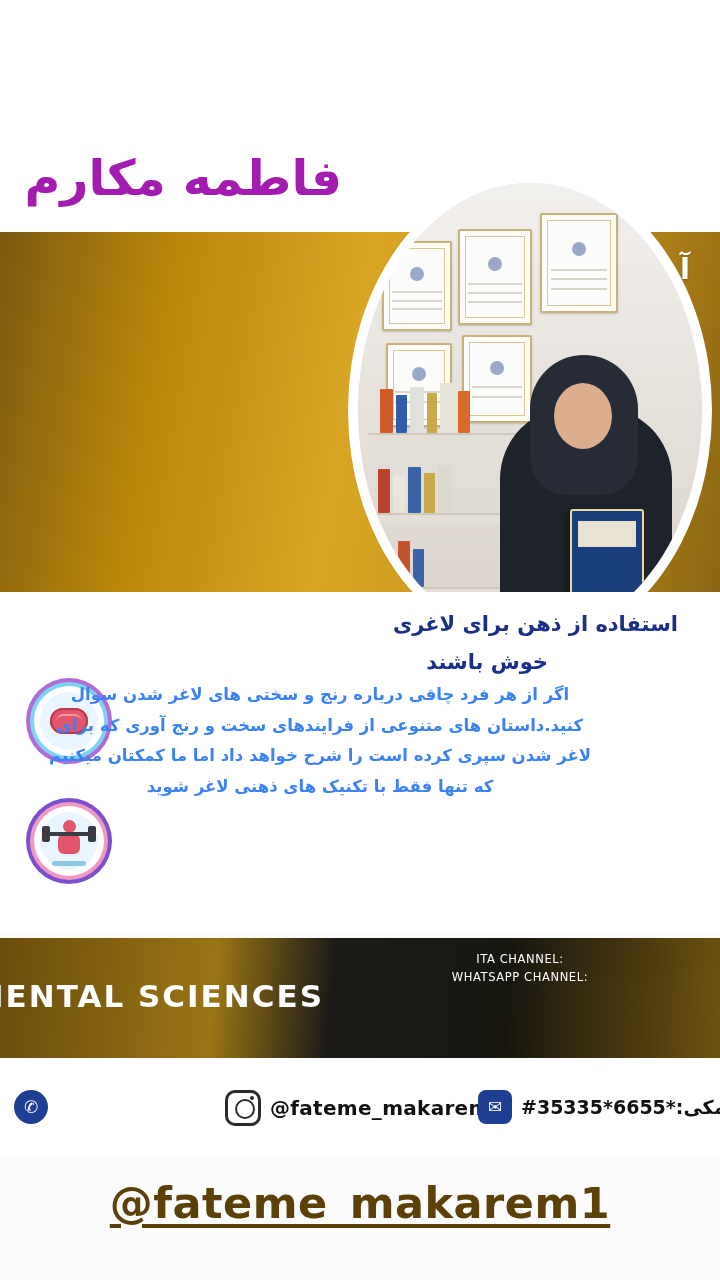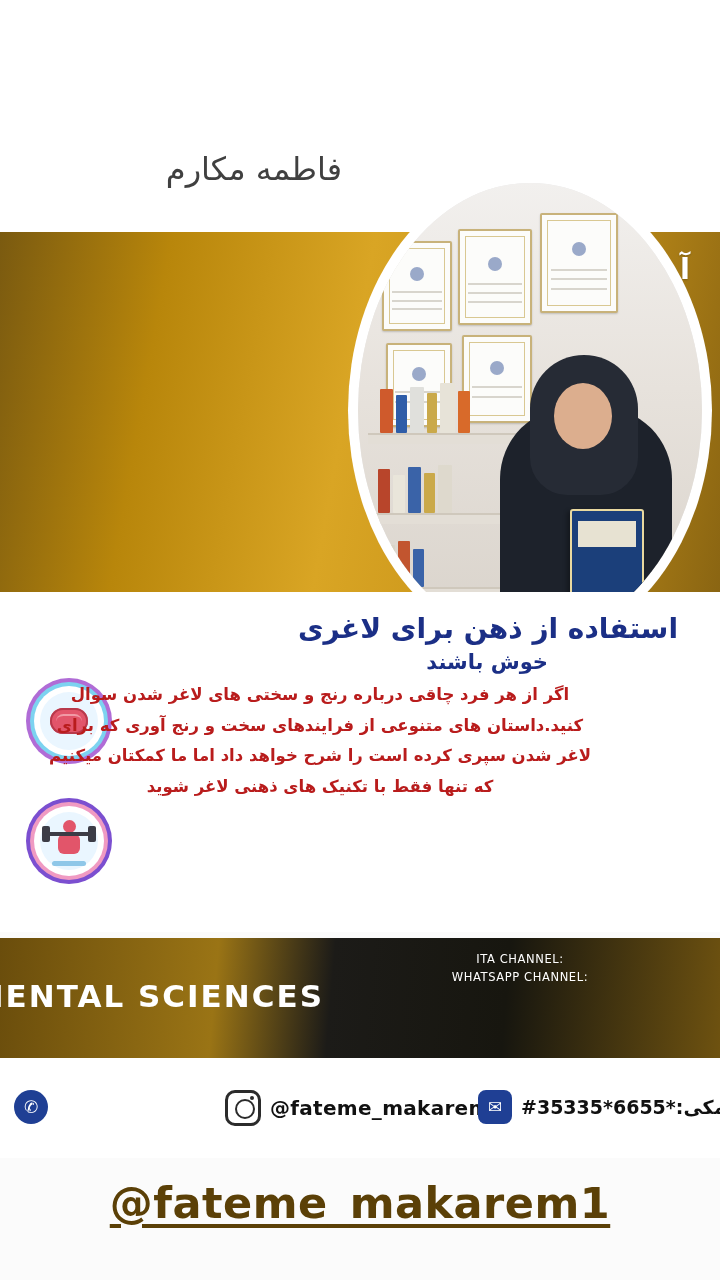--- a/index.html
+++ b/index.html
@@ -15,21 +15,21 @@
     background:#fbfbfb;
     overflow:hidden;
   }
   
   .top-white{
     position:absolute;left:0;top:0;width:720px;height:232px;background:#ffffff;
   }
   .author-name{
     position:absolute;top:150px;right:378px;
     font-family:"DejaVu Sans", sans-serif;
-    font-size:32px;font-weight:normal;color:#404040;
+    font-size:49px;font-weight:bold;color:#a21caf;
     letter-spacing:2px;
     direction:rtl;white-space:nowrap;
   }
   
   .gold-band{
     position:absolute;left:0;top:232px;width:720px;height:360px;
     background:linear-gradient(100deg,#7a5a10 0%, #b8860b 22%, #d9a524 48%, #c9941a 72%, #8a6512 100%);
   }
   .gold-title{
     position:absolute;top:248px;right:30px;width:330px;
@@ -88,30 +88,30 @@
     box-shadow:-3px 2px 4px rgba(0,0,0,.3);
   }
   .p-book .bk-t{position:absolute;left:6px;right:6px;top:10px;height:26px;background:#e7e2d2;}
   .p-book .bk-b{position:absolute;left:8px;right:8px;bottom:10px;height:4px;background:#caa94a;}
   
   .mid{
     position:absolute;left:0;top:592px;width:720px;height:340px;background:#ffffff;
   }
   .mid-title{
     position:absolute;top:612px;right:42px;width:636px;text-align:right;
-    direction:rtl;font-size:28px;font-weight:bold;color:#1b2f86;
+    direction:rtl;font-size:21px;font-weight:bold;color:#1b2f86;
   }
   .mid-subtitle{
     position:absolute;top:650px;right:42px;width:636px;text-align:right;
     direction:rtl;font-size:21px;font-weight:bold;color:#1b2f86;
     padding-right:130px;box-sizing:border-box;
   }
   .para{
     position:absolute;direction:rtl;text-align:center;
-    font-size:16.5px;font-weight:bold;color:#b91c1c;line-height:1.85;
+    font-size:16.5px;font-weight:bold;color:#3b82f6;line-height:1.85;
   }
   .para-1{top:680px;right:120px;width:560px;}
   .para-2{top:796px;right:120px;width:560px;}
   .bullet-icon{
     position:absolute;width:70px;height:70px;border-radius:50%;
     background:#ffffff;
     display:flex;align-items:center;justify-content:center;
   }
   .bi-1{left:34px;top:686px;box-shadow:0 0 0 4px #7dd3f0, 0 0 0 8px #b06cd6;}
   .bi-2{left:34px;top:806px;box-shadow:0 0 0 4px #f09ac2, 0 0 0 8px #7b4fd0;}

